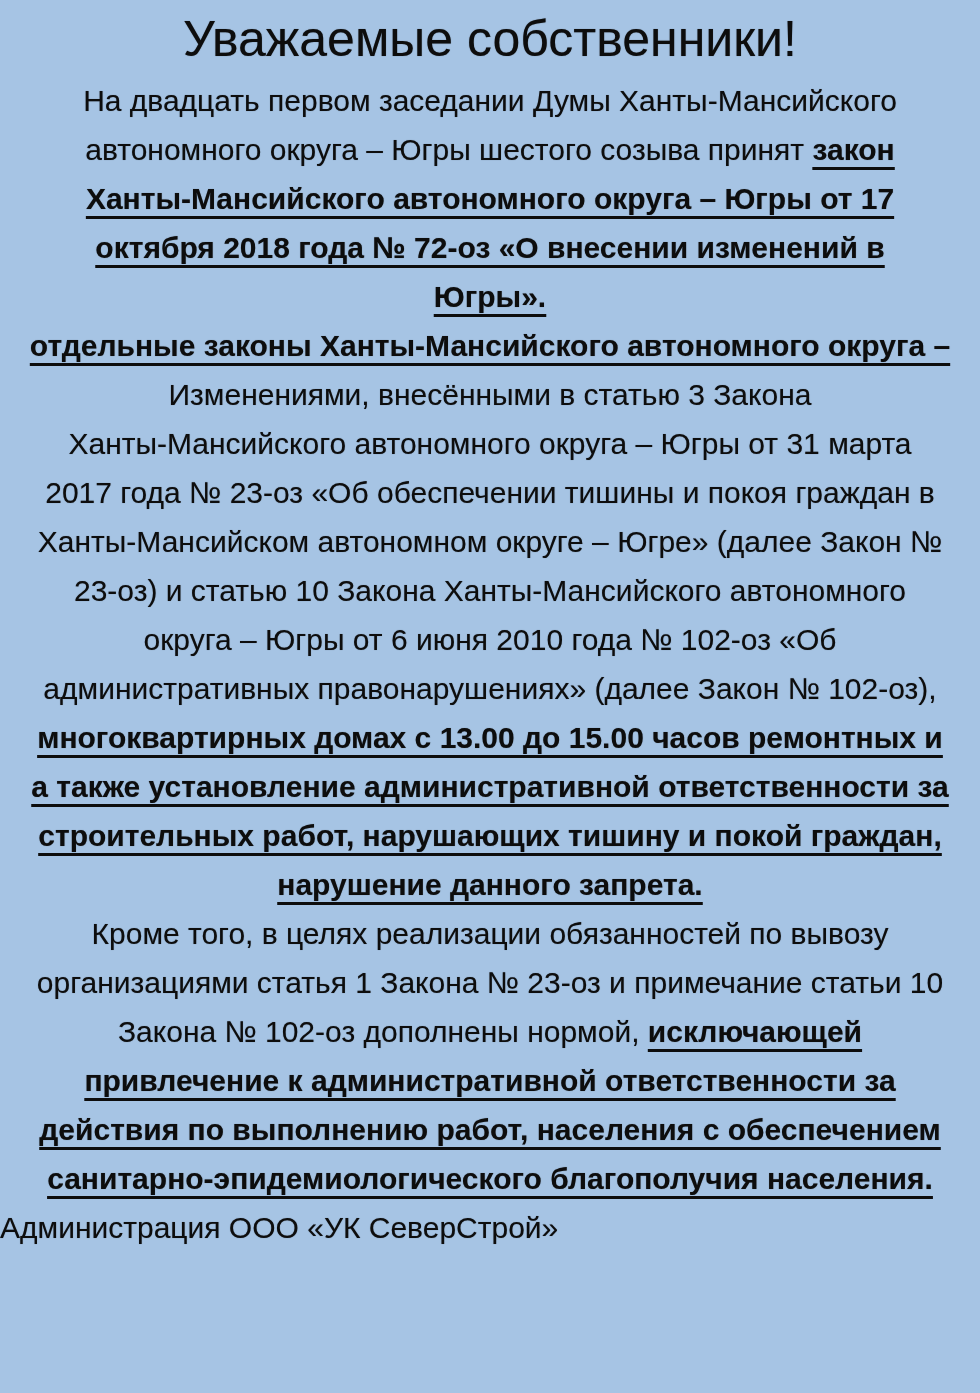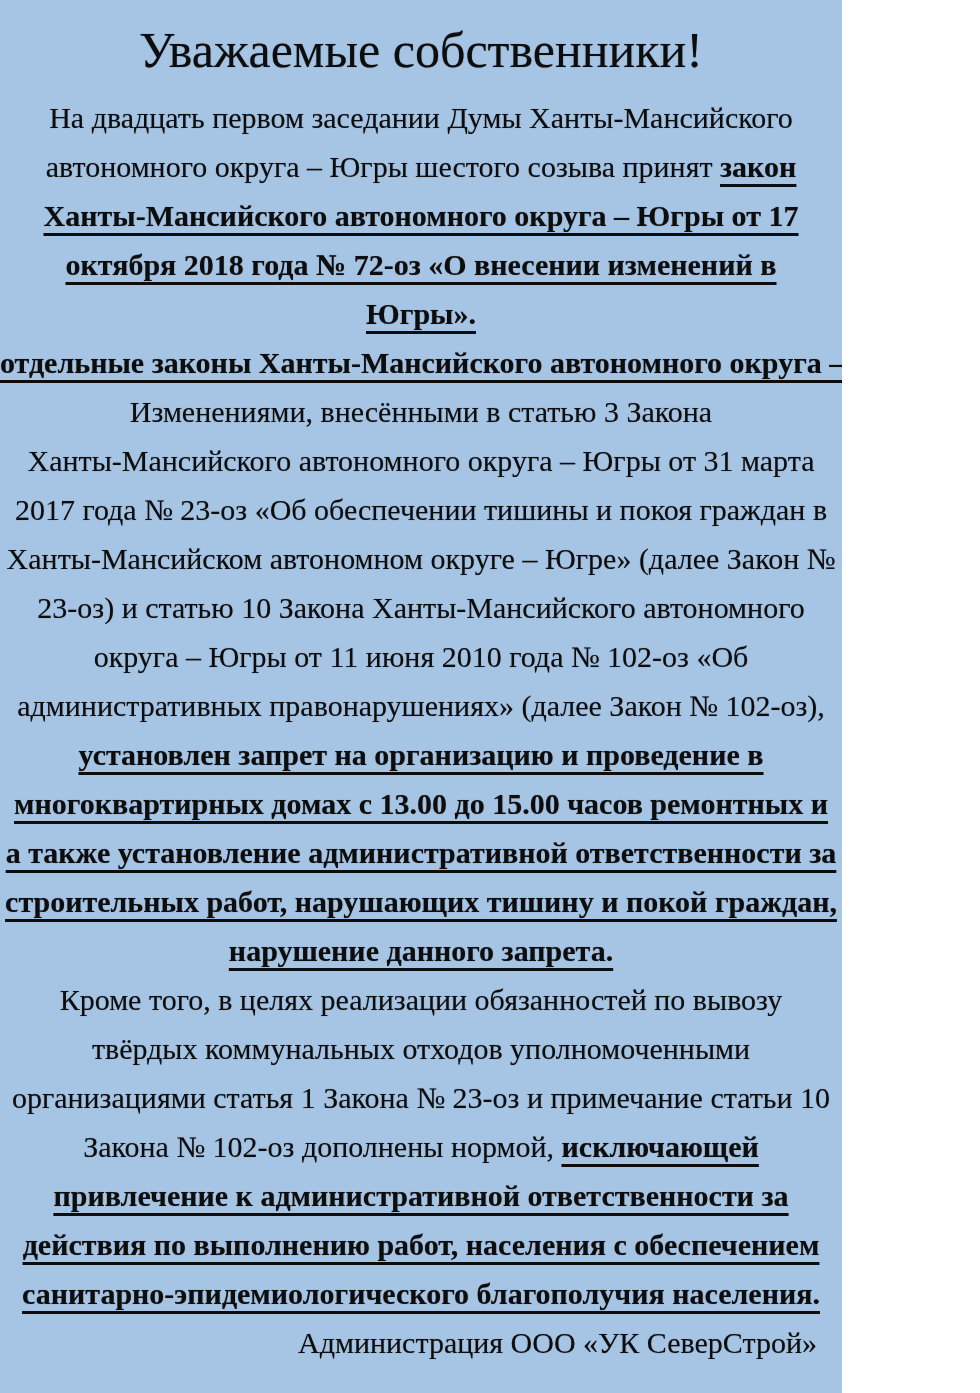--- a/index.html
+++ b/index.html
@@ -1,90 +1,87 @@
 <!DOCTYPE html>
 <html lang="ru" style="--bg: #a6c4e4; --fg: #0d0d0d;"><head>
 <meta charset="utf-8">
 <style>
   html, body {
     margin: 0;
     padding: 0;
   }
   .page {
     position: relative;
-    width: 842px;
+    width: 980px;
     height: 1393px;
     background: var(--bg, #a6c4e4);
     color: var(--fg, #0d0d0d);
-    font-family: Liberation Serif, serif;
+    font-family: Liberation Sans, sans-serif;
     overflow: hidden;
     box-sizing: border-box;
-    padding-top: 15px;
+    padding-top: 4px;
   }
   .title {
     text-align: center;
     font-size: 50px;
     line-height: 70px;
     font-weight: 400;
     white-space: nowrap;
     text-shadow: 0 0 1px rgba(15,15,15,0.45);
   }
   .body-block {
-    margin-top: 8px;
+    margin-top: 2px;
   }
   .line {
     text-align: center;
     font-size: 30px;
     line-height: 49px;
     white-space: nowrap;
     text-shadow: 0 0 1px rgba(15,15,15,0.4);
   }
   .line .em {
     font-weight: 700;
     text-decoration: underline;
     text-decoration-thickness: 2.5px;
     text-underline-offset: 7px;
   }
   .signature {
-    text-align: right;
+    text-align: left;
     padding-right: 25px;
     font-size: 30px;
     line-height: 49px;
     white-space: nowrap;
     text-shadow: 0 0 1px rgba(15,15,15,0.4);
-    margin-left: 48px;
   }
 </style>
 </head>
 <body>
 
 <div class="page">
   <div class="title">Уважаемые собственники!</div>
 
   <div class="body-block">
       <div class="line"><span class="reg">На двадцать первом заседании Думы Ханты-Мансийского</span></div>
       <div class="line"><span class="reg">автономного округа – Югры шестого созыва принят </span><span class="em">закон</span></div>
       <div class="line"><span class="em">Ханты-Мансийского автономного округа – Югры от 17</span></div>
       <div class="line"><span class="em">октября 2018 года № 72-оз «О внесении изменений в</span></div>
       <div class="line"><span class="em">Югры».</span></div>
       <div class="line"><span class="em">отдельные законы Ханты-Мансийского автономного округа –</span></div>
       <div class="line"><span class="reg">Изменениями, внесёнными в статью 3 Закона</span></div>
       <div class="line"><span class="reg">Ханты-Мансийского автономного округа – Югры от 31 марта</span></div>
       <div class="line"><span class="reg">2017 года № 23-оз «Об обеспечении тишины и покоя граждан в</span></div>
       <div class="line"><span class="reg">Ханты-Мансийском автономном округе – Югре» (далее Закон №</span></div>
       <div class="line"><span class="reg">23-оз) и статью 10 Закона Ханты-Мансийского автономного</span></div>
-      <div class="line"><span class="reg">округа – Югры от 11 июня 2010 года № 102-оз «Об</span></div>
+      <div class="line"><span class="reg">округа – Югры от 6 июня 2010 года № 102-оз «Об</span></div>
       <div class="line"><span class="reg">административных правонарушениях» (далее Закон № 102-оз),</span></div>
-      <div class="line"><span class="em">установлен запрет на организацию и проведение в</span></div>
       <div class="line"><span class="em">многоквартирных домах с 13.00 до 15.00 часов ремонтных и</span></div>
       <div class="line"><span class="em">а также установление административной ответственности за</span></div>
       <div class="line"><span class="em">строительных работ, нарушающих тишину и покой граждан,</span></div>
       <div class="line"><span class="em">нарушение данного запрета.</span></div>
       <div class="line"><span class="reg">Кроме того, в целях реализации обязанностей по вывозу</span></div>
-      <div class="line"><span class="reg">твёрдых коммунальных отходов уполномоченными</span></div>
       <div class="line"><span class="reg">организациями статья 1 Закона № 23-оз и примечание статьи 10</span></div>
       <div class="line"><span class="reg">Закона № 102-оз дополнены нормой, </span><span class="em">исключающей</span></div>
       <div class="line"><span class="em">привлечение к административной ответственности за</span></div>
       <div class="line"><span class="em">действия по выполнению работ, населения с обеспечением</span></div>
       <div class="line"><span class="em">санитарно-эпидемиологического благополучия населения.</span></div>
     </div>
 
   <div class="signature">Администрация ООО «УК СеверСтрой»</div>
 </div>
 

